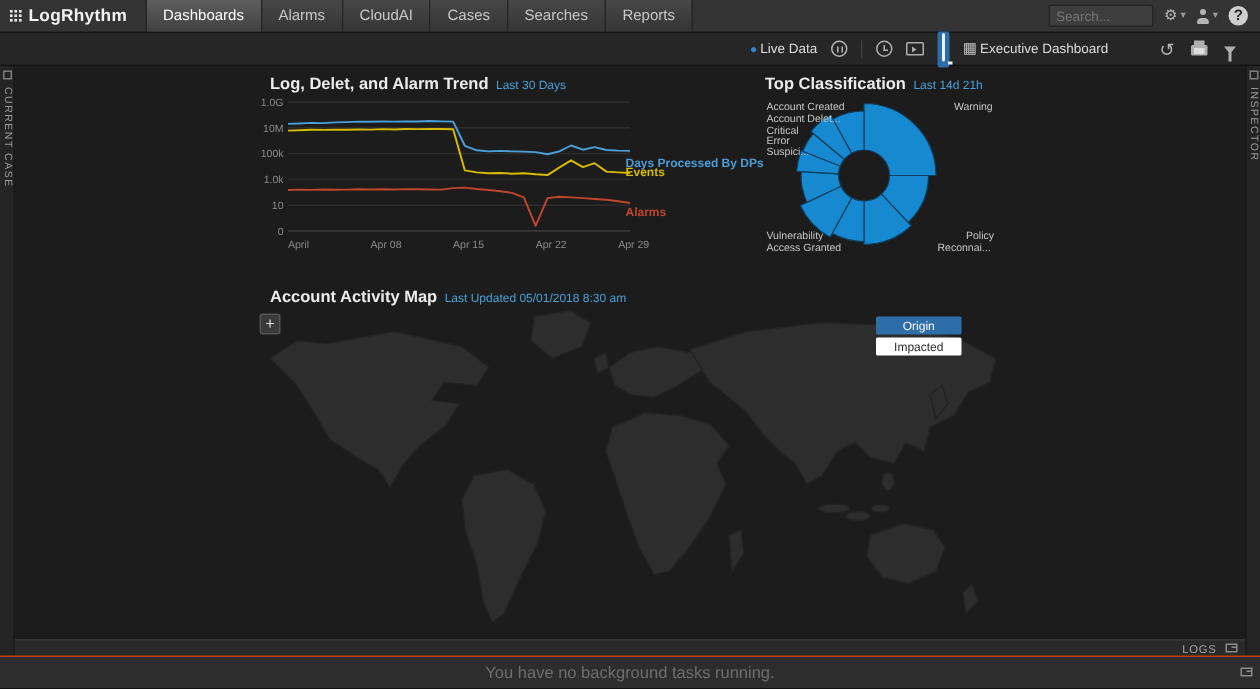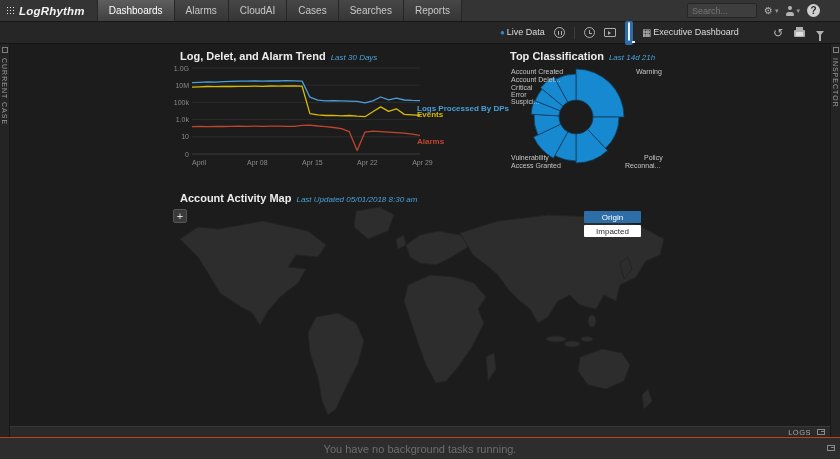--- a/index.html
+++ b/index.html
@@ -2,29 +2,29 @@
 <html><head>
 <meta charset="utf-8">
 <style>
   html,body{margin:0;padding:0;background:#000;}
   #app{position:relative;width:840px;height:459px;background:#1c1c1c;overflow:hidden;
        font-family:"Liberation Sans","DejaVu Sans",sans-serif;color:#ccc;}
 
   
   #topnav{position:absolute;left:0;top:0;width:840px;height:22px;background:#343434;
           border-bottom:1px solid #161616;box-sizing:border-box;display:flex;align-items:stretch;}
-  .logo{display:flex;align-items:center;gap:4px;padding:0 12px 0 6px;font-style:italic;}
+  .logo{display:flex;align-items:center;gap:4px;padding:0 12px 0 6px;}
   .logo-mark{width:9px;height:9px;background-image:radial-gradient(#e8e8e8 0.9px,transparent 1px);background-size:3px 3px;}
   .logo-text{color:#f2f2f2;font-size:11.5px;font-weight:bold;letter-spacing:0.2px;}
   .tabs{display:flex;}
   .tab{padding:0 11px;font-size:10px;color:#c8c8c8;display:flex;align-items:center;cursor:pointer;
        background:linear-gradient(#474747,#353535);border-right:1px solid #262626;}
   .tab:first-child{border-left:1px solid #262626;}
   .tab.active{background:linear-gradient(#5e5e5e,#404040);color:#fff;}
-  .nav-right{margin-left:auto;display:flex;align-items:center;gap:7px;padding-right:20px;}
+  .nav-right{margin-left:auto;display:flex;align-items:center;gap:7px;padding-right:8px;}
   .search-input{width:60px;height:13px;background:#3e3e3e;border:1px solid #262626;border-radius:2px;
                 color:#bbb;font-size:9px;padding:0 4px;outline:none;}
   .nav-icn{color:#b5b5b5;font-size:10px;display:flex;align-items:center;gap:2px;line-height:1;}
   .caret{font-size:7px;color:#999;}
   .i-user{width:9px;height:10px;position:relative;display:inline-block;}
   .i-user::before{content:"";position:absolute;left:2.5px;top:0;width:4px;height:4px;border-radius:50%;background:#b5b5b5;}
   .i-user::after{content:"";position:absolute;left:0.5px;bottom:0;width:8px;height:4px;border-radius:3px 3px 1px 1px;background:#b5b5b5;}
   .i-help{width:13px;height:13px;border-radius:50%;background:#cfcfcf;color:#2a2a2a;font-size:10px;font-weight:bold;
           display:flex;align-items:center;justify-content:center;}
 
@@ -61,21 +61,21 @@
   
   .strip{position:absolute;top:44px;bottom:22px;width:10px;background:#242424;display:flex;flex-direction:column;
          align-items:center;gap:5px;padding-top:3px;box-sizing:border-box;}
   #left-strip{left:0;border-right:1px solid #181818;}
   #right-strip{right:0;border-left:1px solid #181818;}
   .strip-icn{width:6px;height:6px;border:1px solid #7e7e7e;box-sizing:border-box;flex:none;}
   .strip-label{writing-mode:vertical-rl;font-size:7px;letter-spacing:1px;color:#9b9b9b;white-space:nowrap;}
 
   
   .widget-title{position:absolute;left:12px;top:0;font-size:11px;font-weight:bold;color:#ececec;white-space:nowrap;}
-  .widget-sub{font-size:8px;color:#4aa0d8;font-weight:normal;margin-left:5px;font-style:italic;}
+  .widget-sub{font-size:8px;color:#4aa0d8;font-weight:normal;margin-left:5px;}
 
   #trend-widget{position:absolute;left:168px;top:50px;width:330px;height:140px;}
   #trend-svg{position:absolute;left:0;top:13px;}
   .tick{fill:#8a8a8a;font-size:7px;}
   .series-label{position:absolute;font-size:8px;font-weight:bold;white-space:nowrap;}
   #slbl0{left:249px;top:54px;}
   #slbl1{left:249px;top:60px;}
   #slbl2{left:249px;top:87px;}
 
   #class-widget{position:absolute;left:505px;top:50px;width:170px;height:140px;}
@@ -192,21 +192,21 @@
         <text x="21" y="93.5" text-anchor="end" class="tick">0</text>
         <text x="24" y="102" text-anchor="start" class="tick">April</text>
         <text x="79.0344827586207" y="102" text-anchor="start" class="tick">Apr 08</text>
         <text x="134.0689655172414" y="102" text-anchor="start" class="tick">Apr 15</text>
         <text x="189.10344827586206" y="102" text-anchor="start" class="tick">Apr 22</text>
         <text x="244.13793103448276" y="102" text-anchor="start" class="tick">Apr 29</text>
         <polyline points="24.0,19.6 31.9,19.3 39.7,18.9 47.6,19.1 55.4,18.6 63.3,18.4 71.2,18.1 79.0,18.2 86.9,18.0 94.8,18.1 102.6,17.9 110.5,18.0 118.3,17.7 126.2,17.9 134.1,18.1 141.9,34.2 149.8,37.2 157.7,37.9 165.5,37.6 173.4,37.9 181.2,38.1 189.1,38.4 197.0,39.8 204.8,37.9 212.7,34.0 220.6,36.8 228.4,35.1 236.3,37.0 244.1,37.4 252.0,37.6" fill="none" stroke="#4a9fd8" stroke-width="1.3" stroke-linejoin="round"></polyline>
         <polyline points="24.0,24.1 31.9,23.8 39.7,23.5 47.6,23.6 55.4,23.4 63.3,23.5 71.2,23.3 79.0,23.4 86.9,23.1 94.8,23.3 102.6,23.0 110.5,23.1 118.3,22.9 126.2,23.0 134.1,23.2 141.9,50.6 149.8,51.9 157.7,52.5 165.5,52.3 173.4,52.8 181.2,52.5 189.1,53.2 197.0,53.7 204.8,48.8 212.7,43.9 220.6,48.4 228.4,45.8 236.3,51.4 244.1,51.9 252.0,52.3" fill="none" stroke="#d8bb00" stroke-width="1.3" stroke-linejoin="round"></polyline>
         <polyline points="24.0,63.7 31.9,63.4 39.7,63.6 47.6,63.3 55.4,63.5 63.3,63.4 71.2,63.2 79.0,63.3 86.9,63.2 94.8,63.3 102.6,63.1 110.5,63.2 118.3,63.3 126.2,63.4 134.1,62.4 141.9,62.1 149.8,63.0 157.7,63.7 165.5,64.5 173.4,65.6 181.2,68.6 189.1,87.6 197.0,69.1 204.8,68.2 212.7,68.6 220.6,69.1 228.4,69.7 236.3,70.2 244.1,71.2 252.0,72.3" fill="none" stroke="#c0452e" stroke-width="1.3" stroke-linejoin="round"></polyline>
       </svg>
-    <span class="series-label" id="slbl0" style="color: rgb(74, 159, 216);">Logs Processed By DPs</span>
+    <span class="series-label" id="slbl0" style="color: rgb(74, 159, 216);">Days Processed By DPs</span>
     <span class="series-label" id="slbl1" style="color: rgb(216, 187, 0);">Events</span>
     <span class="series-label" id="slbl2" style="color: rgb(192, 69, 46);">Alarms</span>
   </div>
 
   <div id="class-widget">
     <div class="widget-title" style="left:5px">
       <span>Top Classification</span><span class="widget-sub">Last 14d 21h</span>
     </div>
     <svg id="donut-svg" width="110" height="110" viewBox="0 0 110 110">
         <path d="M55.0,7.0 A48,48 0 0 1 103.0,55.0 L72.0,55.0 A17,17 0 0 0 55.0,38.0 Z" fill="#1789d0" stroke="#0f3f5e" stroke-width="0.8"></path>

